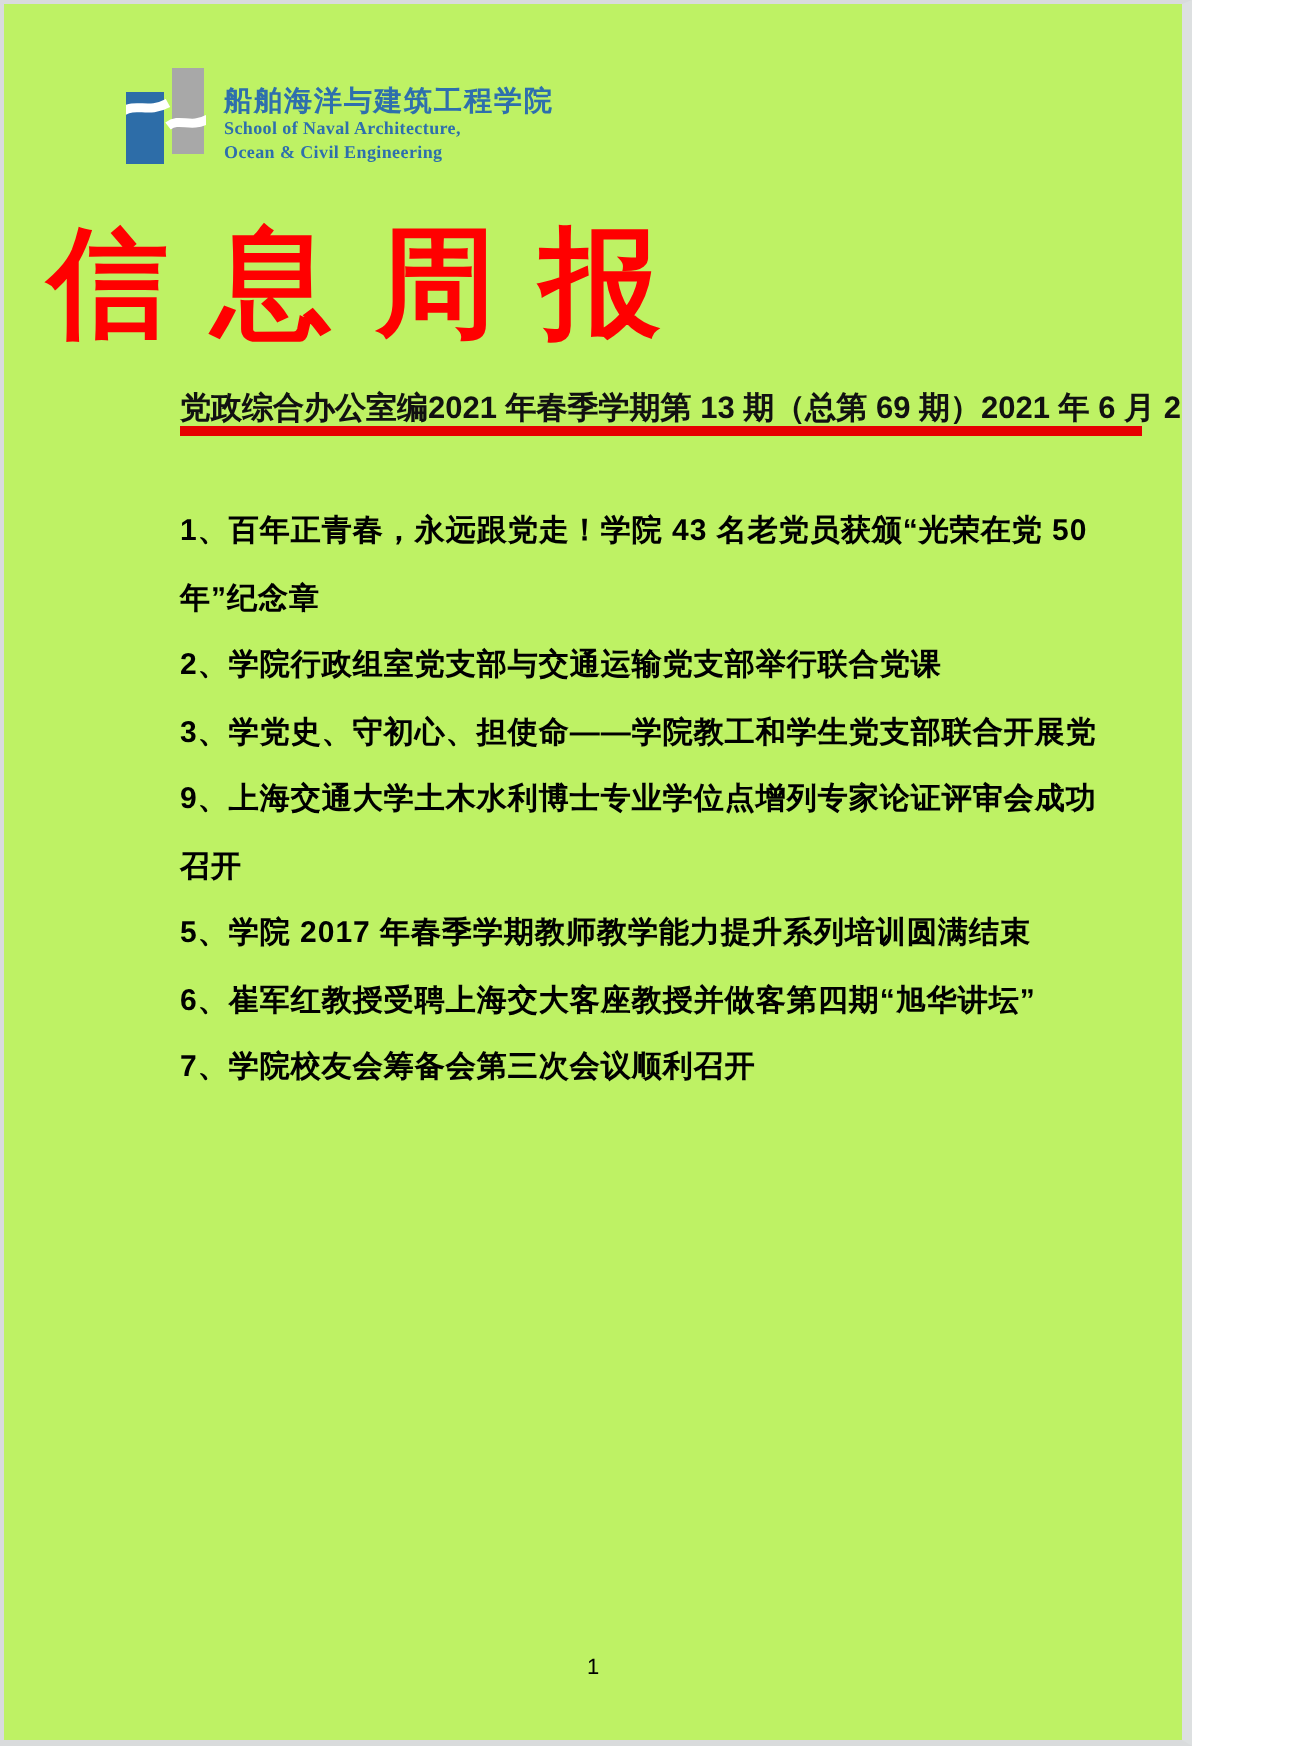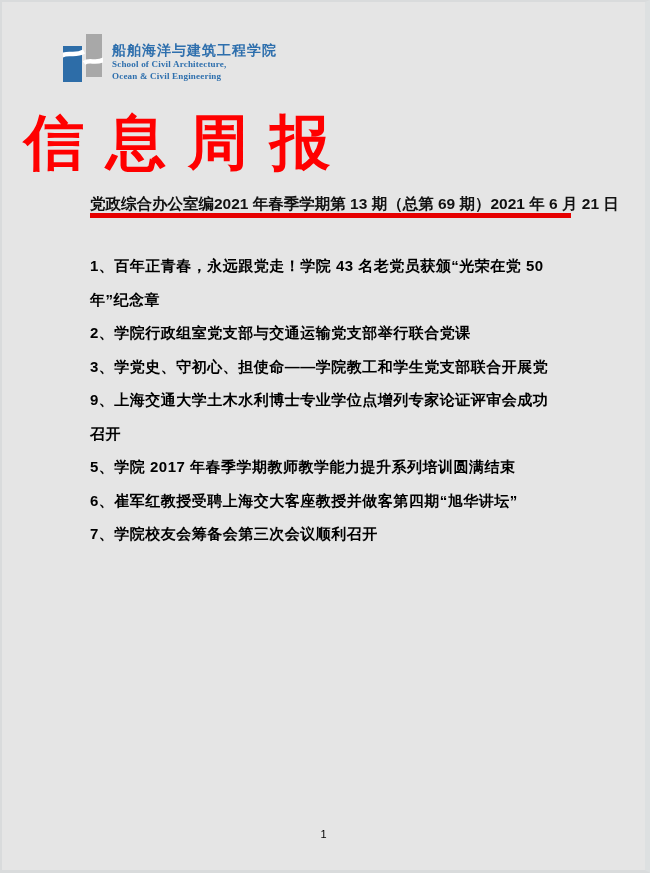--- a/index.html
+++ b/index.html
@@ -1,19 +1,19 @@
 <!DOCTYPE html>
 <html><head>
 <meta charset="utf-8">
 <style>
   html,body{margin:0;padding:0;background:#ffffff;}
   .page{
     position:relative;
-    width:650px;height:873px;
-    background:#e5e5e5;
+    width:596px;height:873px;
+    background:#bef264;
     box-sizing:border-box;
     border-top:2px solid #d9dbdc;
     border-left:2px solid #d9dbdc;
     border-right:5px solid #dde0e1;
     border-bottom:3px solid #d9dbdc;
     overflow:hidden;
     font-family:"Liberation Sans", sans-serif;
   }
   
   .header{position:absolute;left:61px;top:31px;display:flex;align-items:flex-start;}
@@ -76,21 +76,21 @@
     <svg class="logo-mark" viewBox="0 0 40 49" xmlns="http://www.w3.org/2000/svg" aria-hidden="true">
 
       <rect x="23" y="1" width="16" height="43" fill="#a8a8a8"></rect>
       <path d="M21,30 C27,25.5 32,31.5 41,26.5" fill="none" stroke="#ffffff" stroke-width="4.5"></path>
 
       <rect x="0" y="13" width="19" height="36" fill="#2d6da8"></rect>
       <path d="M-2,23 C5,18 11,24 21,18.5" fill="none" stroke="#ffffff" stroke-width="4.5"></path>
     </svg>
     <div class="logo-text">
       <div class="org-cn">船舶海洋与建筑工程学院</div>
-      <div class="org-en">School of Civil Architecture,</div>
+      <div class="org-en">School of Naval Architecture,</div>
       <div class="org-en">Ocean &amp; Civil Engineering</div>
     </div>
   </div>
 
   <div class="title">信息周报</div>
 
   <div class="masthead">
     <span>党政综合办公室编</span>
     <span>2021 年春季学期第 13 期（总第 69 期）</span>
     <span>2021 年 6 月 21 日</span>

